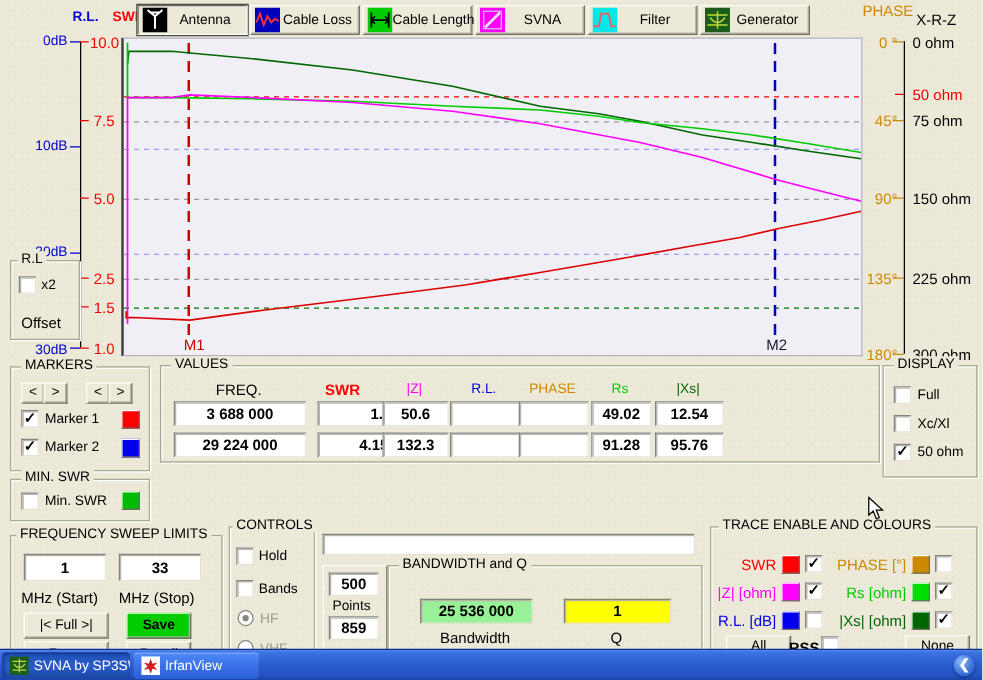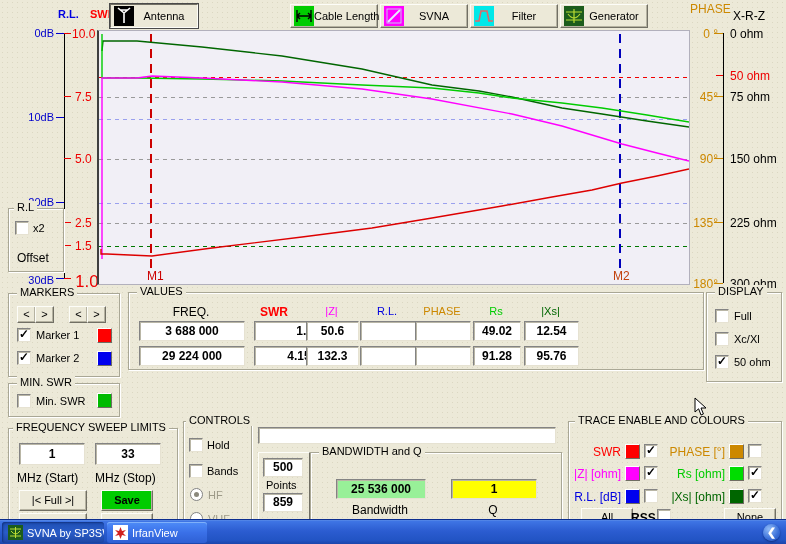--- a/index.html
+++ b/index.html
@@ -61,20 +61,27 @@
   <div class="abs" style="left:90px; top:8px; color:#FF0000; font-weight:bold;">SWR</div>
   <div class="abs" style="left:690px; top:2px; color:#CC8800; font-size:12px;">PHASE</div>
   <div class="abs" style="left:733px; top:9px; font-size:12px;">X-R-Z</div>
 
   <div class="btn tbtn pressed" style="left:110px;">
     <svg class="icon20" viewBox="0 0 20 20">
         <rect width="20" height="20" fill="#000000"></rect>
         <path d="M10 17V7 M10 7L4 2 M10 7L16 2 M6 4h8" stroke="#fff" stroke-width="1.6" fill="none"></path>
       </svg>
     <span class="lbl">Antenna</span>
+  </div>
+  <div class="btn tbtn" style="left:200px;">
+    <svg class="icon20" viewBox="0 0 20 20">
+        <rect width="20" height="20" fill="#0000BB"></rect>
+        <polyline points="1,12 4,5 7,14 10,7 13,12 16,9 19,11" stroke="#FF3030" stroke-width="1.5" fill="none"></polyline>
+      </svg>
+    <span class="lbl">Cable Loss</span>
   </div>
   <div class="btn tbtn" style="left:290px;">
     <svg class="icon20" viewBox="0 0 20 20">
         <rect width="20" height="20" fill="#00CC00"></rect>
         <path d="M3 4v12 M17 4v12 M3 10h14 M6 7l-3 3 3 3 M14 7l3 3-3 3" stroke="#000" stroke-width="1.4" fill="none"></path>
       </svg>
     <span class="lbl">Cable Length</span>
   </div>
   <div class="btn tbtn" style="left:380px;">
     <svg class="icon20" viewBox="0 0 20 20">
@@ -112,21 +119,21 @@
   <div class="tick" style="left:64px; top:96px; width:7px; background:#EE0000;"></div>
   <div class="tick" style="left:64px; top:158px; width:7px; background:#EE0000;"></div>
   <div class="tick" style="left:64px; top:222px; width:7px; background:#EE0000;"></div>
   <div class="tick" style="left:64px; top:245px; width:7px; background:#EE0000;"></div>
   <div class="tick" style="left:64px; top:278px; width:7px; background:#EE0000;"></div>
   <div class="ticklbl" style="left:72px; top:27px; color:#EE0000; font-size:12px;">10.0</div>
   <div class="ticklbl" style="left:75px; top:90px; color:#EE0000; font-size:12px;">7.5</div>
   <div class="ticklbl" style="left:75px; top:152px; color:#EE0000; font-size:12px;">5.0</div>
   <div class="ticklbl" style="left:75px; top:216px; color:#EE0000; font-size:12px;">2.5</div>
   <div class="ticklbl" style="left:75px; top:239px; color:#EE0000; font-size:12px;">1.5</div>
-  <div class="ticklbl" style="left:75px; top:272px; color:#EE0000; font-size:17px;">1.0</div>
+  <div class="ticklbl" style="left:75px; top:272px; color:#EE0000; font-size:12px;">1.0</div>
 
   <div class="gb" style="left:8px; top:208px; width:54px; height:62px;">
     <div class="gbt" style="left:5px;">R.L</div>
     <div class="ck" style="left:6px; top:12px;"></div>
     <div class="abs" style="left:24px; top:13px;">x2</div>
     <div class="abs" style="left:8px; top:42px; font-size:12px;">Offset</div>
   </div>
 
   <div class="axline" style="left:723px; top:33px; height:250px;"></div>
   <div class="tick" style="left:714px; top:33px; width:9px; background:#CC8800;"></div>
@@ -152,21 +159,21 @@
     <div class="hgrid" style="top:66px;  background-image:repeating-linear-gradient(90deg,#9a9a9a 0 4px, transparent 4px 8px);"></div>
     <div class="hgrid" style="top:88px;  background-image:repeating-linear-gradient(90deg,#9aA0EE 0 4px, transparent 4px 8px);"></div>
     <div class="hgrid" style="top:128px; background-image:repeating-linear-gradient(90deg,#9a9a9a 0 4px, transparent 4px 8px);"></div>
     <div class="hgrid" style="top:172px; background-image:repeating-linear-gradient(90deg,#9aA0EE 0 4px, transparent 4px 8px);"></div>
     <div class="hgrid" style="top:192px; background-image:repeating-linear-gradient(90deg,#9a9a9a 0 4px, transparent 4px 8px);"></div>
     <div class="hgrid" style="top:215px; background-image:repeating-linear-gradient(90deg,#007700 0 4px, transparent 4px 8px);"></div>
 
     <div class="vmark" style="left:51px;  background-image:repeating-linear-gradient(180deg,#CC0000 0 9px, transparent 9px 15px);"></div>
     <div class="vmark" style="left:520px; background-image:repeating-linear-gradient(180deg,#0000BB 0 9px, transparent 9px 15px);"></div>
     <div class="abs" style="left:48px; top:238px; color:#CC0000; font-size:12px;">M1</div>
-    <div class="abs" style="left:514px; top:238px; color:#c2410c; font-size:12px;">M2</div>
+    <div class="abs" style="left:514px; top:238px; color:#0f172a; font-size:12px;">M2</div>
 
     <svg width="590" height="253" viewBox="0 0 590 253" style="position:absolute; left:0; top:0;">
       <polyline points="3,20 4,10 38,10 103,16 183,25 263,38 333,54 380,60 413,66 463,77 503,83 548,90 590,96" fill="none" stroke="#006600" stroke-width="1.4"></polyline>
       <polyline points="3,3 3,47 38,47 103,48 183,50 263,54 333,57 380,62 413,67 463,72 503,77 548,84 590,91" fill="none" stroke="#00CC00" stroke-width="1.4"></polyline>
       <polyline points="3,228 3,47 38,47 53,45 103,47 183,51 263,58 333,68 413,83 463,95 523,113 558,122 590,130" fill="none" stroke="#FF00FF" stroke-width="1.4"></polyline>
       <polyline points="2,218 2,223 8,223 53,225 113,217 203,206 273,197 333,187 403,175 453,166 493,159 523,152 558,145 590,138" fill="none" stroke="#DD0000" stroke-width="1.4"></polyline>
     </svg>
   </div>
 
   <div class="gb" style="left:8px; top:293px; width:110px; height:82px;">

